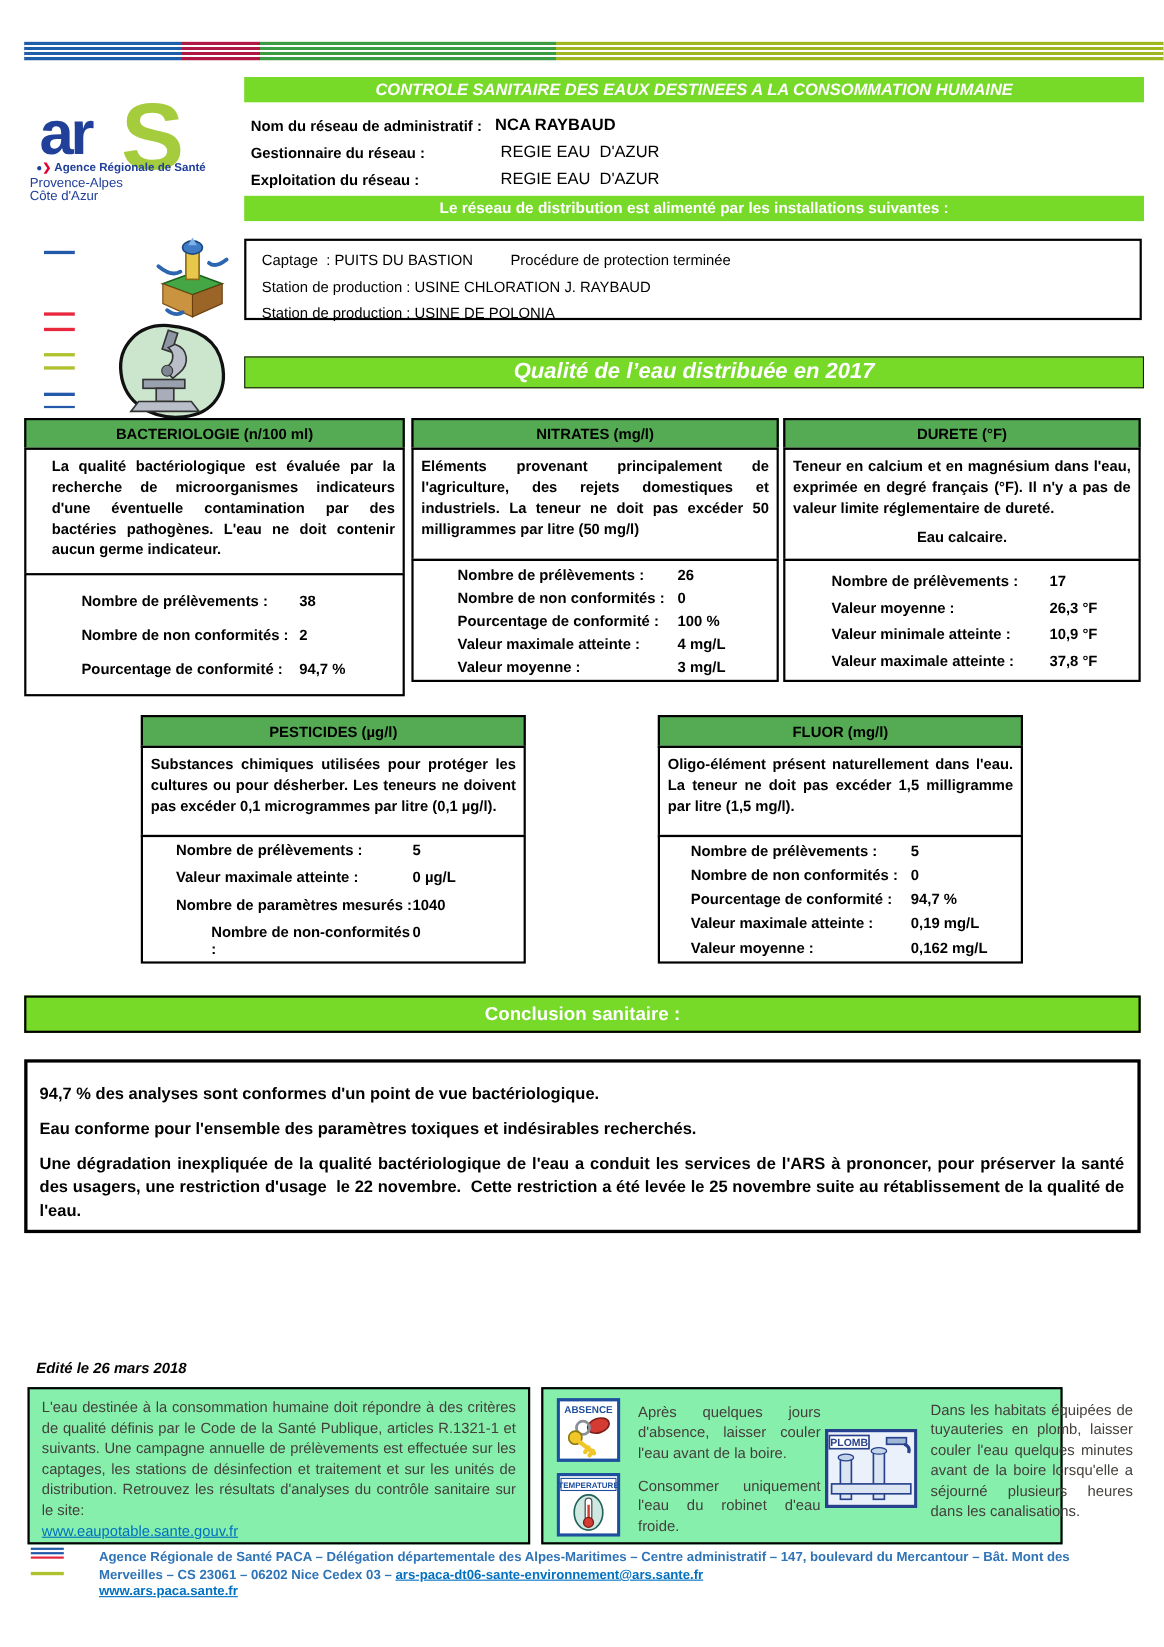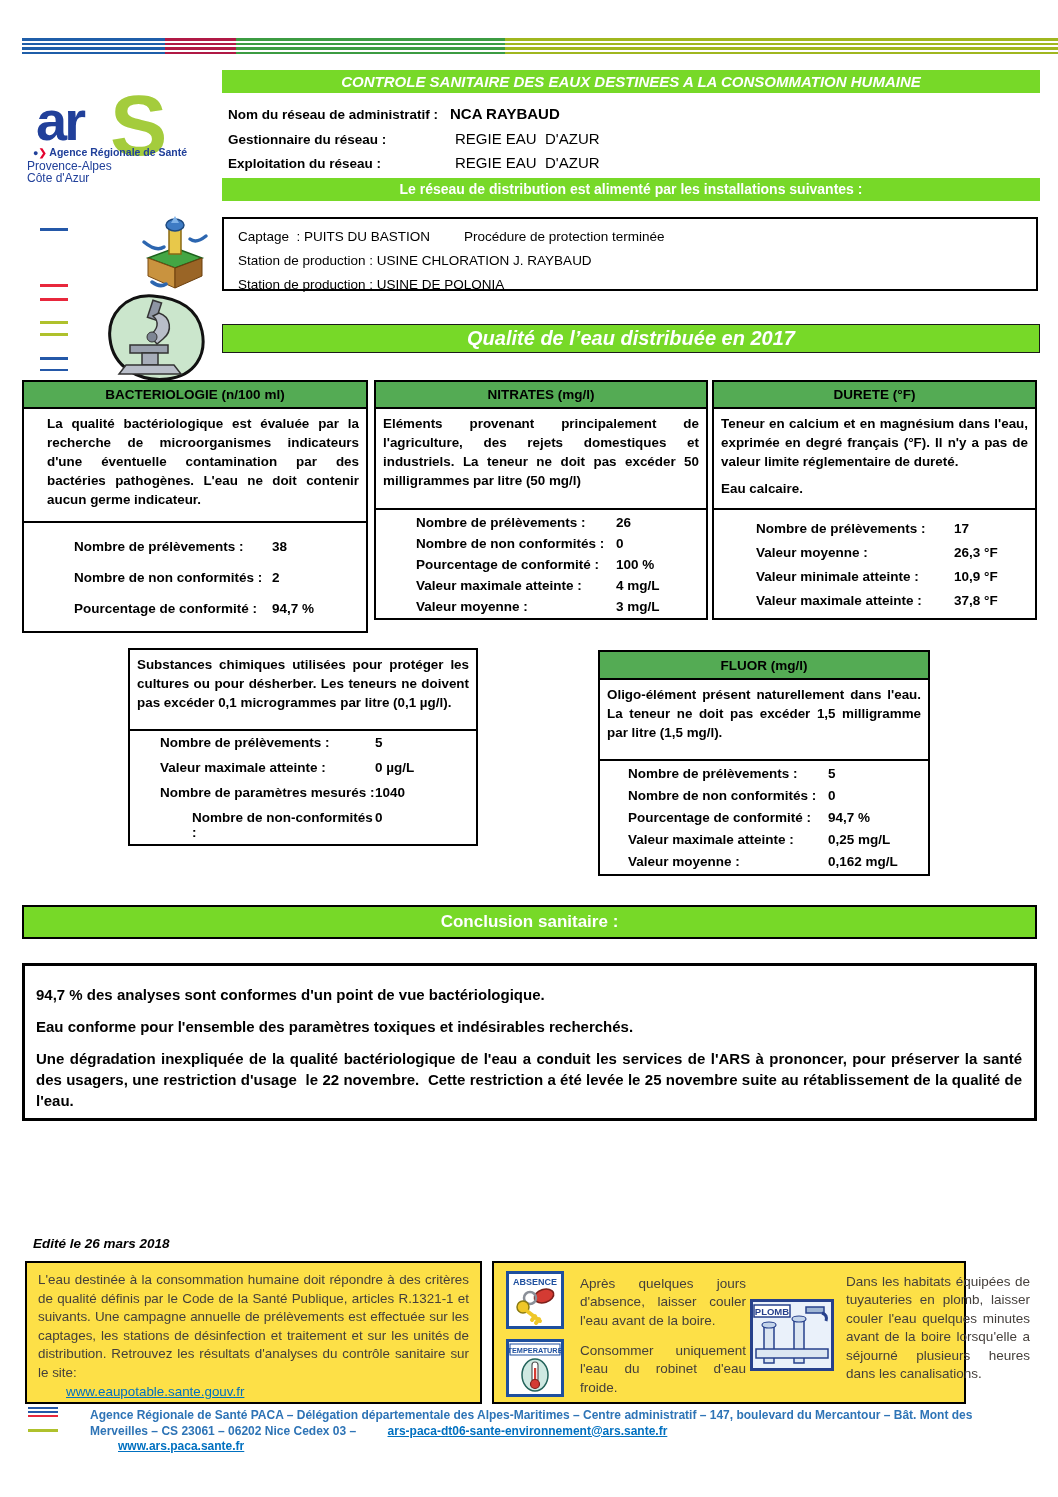--- a/index.html
+++ b/index.html
@@ -45,37 +45,37 @@
 
   
   .p-head { background:#54AB54; border:2px solid #000; text-align:center; font-weight:700; font-size:13.5px;
             display:flex; align-items:center; justify-content:center; }
   .p-desc { border:2px solid #000; background:#fff; font-weight:700; font-size:13.4px; line-height:1.42;
             text-align:justify; padding:5px 7px; margin-top:-2px; }
   .p-stats { border:2px solid #000; background:#fff; margin-top:-2px; display:flex; flex-direction:column; justify-content:center; }
   .s-row { display:flex; font-size:13.5px; font-weight:600; }
   .s-row .lab { flex:0 0 auto; }
   .s-row .val { flex:0 0 auto; }
-  .note-center { text-align:left; margin-top:8px; }
+  .note-center { text-align:center; margin-top:8px; }
 
   
   #conclusion-box { left:22px; top:963px; width:1015px; height:158px; border:3px solid #000; background:#fff;
                     padding:18px 12px 0 11px; }
   #conclusion-box p { font-size:15px; font-weight:700; line-height:21px; margin-bottom:11px; }
   #conclusion-box p.just { text-align:justify; }
 
   #edited-date { left:33px; top:1236px; font-size:13.5px; font-weight:700; font-style:italic; }
 
   
-  .peach { background:#fde047; border:2px solid #000; }
+  .peach { background:#86efac; border:2px solid #000; }
   #info-box { left:25px; top:1261px; width:457px; height:143px; padding:8px 11px 0 11px;
               font-size:13.4px; line-height:18.6px; color:#443F3B; text-align:justify; }
   #advice-box { left:492px; top:1261px; width:474px; height:143px; }
   .adv-text { position:absolute; font-size:13.5px; line-height:18.4px; color:#443F3B; text-align:justify; }
-  a.blue-link { color:#0070C0; text-decoration:underline;margin-left:28px; }
+  a.blue-link { color:#0070C0; text-decoration:underline; }
 
   
   #footer-text { left:90px; top:1408px; width:935px; font-size:12px; font-weight:700; color:#2E74B6; line-height:15.5px; }
   #footer-text a { color:#0070C0; }
 </style>
 </head>
 <body>
 
 <div id="page">
 
@@ -208,20 +208,21 @@
           <span class="val">10,9 °F</span>
         </div>
       <div class="s-row">
           <span class="lab" style="width:198px;">Valeur maximale atteinte :</span>
           <span class="val">37,8 °F</span>
         </div>
     </div>
   </div>
 
   <div class="abs" style="left:128px; top:650px; width:350px;">
+    <div class="p-head" style="height:30px;">PESTICIDES (µg/l)</div>
     <div class="p-desc" style="height:83px;">Substances chimiques utilisées pour protéger les cultures ou pour désherber. Les teneurs ne doivent pas excéder 0,1 microgrammes par litre (0,1 µg/l).</div>
     <div class="p-stats" style="height:117px; gap:10px; padding-left:30px;">
       <div class="s-row">
           <span class="lab" style="width:215px;">Nombre de prélèvements :</span>
           <span class="val">5</span>
         </div>
       <div class="s-row">
           <span class="lab" style="width:215px;">Valeur maximale atteinte :</span>
           <span class="val">0 µg/L</span>
         </div>
@@ -247,21 +248,21 @@
       <div class="s-row">
           <span class="lab" style="width:200px;">Nombre de non conformités :</span>
           <span class="val">0</span>
         </div>
       <div class="s-row">
           <span class="lab" style="width:200px;">Pourcentage de conformité :</span>
           <span class="val">94,7 %</span>
         </div>
       <div class="s-row">
           <span class="lab" style="width:200px;">Valeur maximale atteinte :</span>
-          <span class="val">0,25 mg/L</span>
+          <span class="val">0,19 mg/L</span>
         </div>
       <div class="s-row">
           <span class="lab" style="width:200px;">Valeur moyenne :</span>
           <span class="val">0,162 mg/L</span>
         </div>
     </div>
   </div>
 
   <div id="banner-conclusion" class="abs banner">Conclusion sanitaire :</div>
   <div id="conclusion-box" class="abs">

